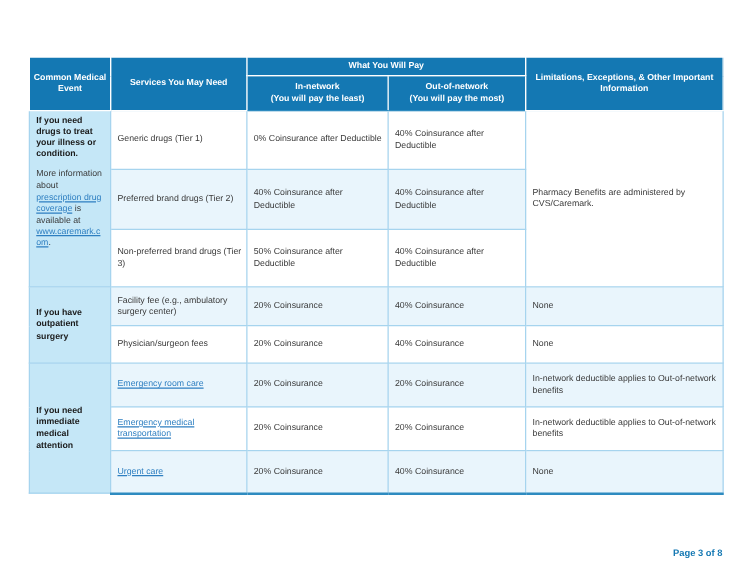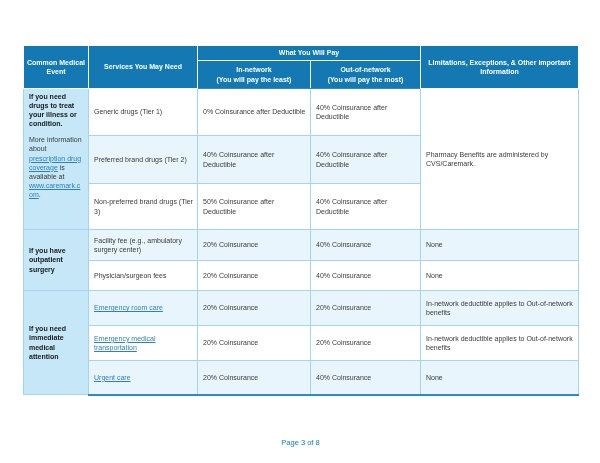--- a/index.html
+++ b/index.html
@@ -51,22 +51,22 @@
   }
   td.event-cell.top{vertical-align:top;}
   td.alt{background:var(--row-alt-bg);}
   td.merged-limit{background:#fff;}
   .event-note{font-weight:normal;color:var(--body-text);margin-top:7px;}
   a.doc-link{color:var(--link-color);text-decoration:underline;overflow-wrap:anywhere;}
   tr.r-47{height:47px;} tr.r-48{height:48px;} tr.r-46{height:46px;}
   tr.r-31{height:31px;} tr.r-30{height:30px;}
   tr.r-35{height:35px;} tr.r-34{height:34px;}
   .page-footer{
-    position:absolute;left:23px;top:438px;width:555px;text-align:center;
-    color:var(--footer-text);font-weight:normal;font-size:7.5px;
+    position:absolute;left:23px;top:438px;width:555px;text-align:right;
+    color:var(--footer-text);font-weight:bold;font-size:7.5px;
   }
 </style>
 </head>
 <body>
 
 <table class="sbc-table">
   <colgroup>
     <col class="c1">
       <col class="c2">
       <col class="c3">

